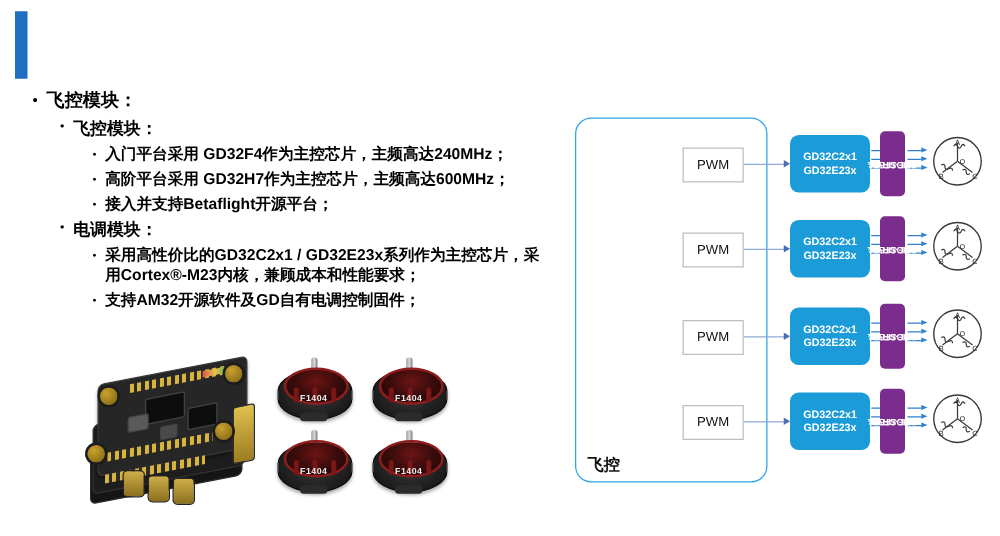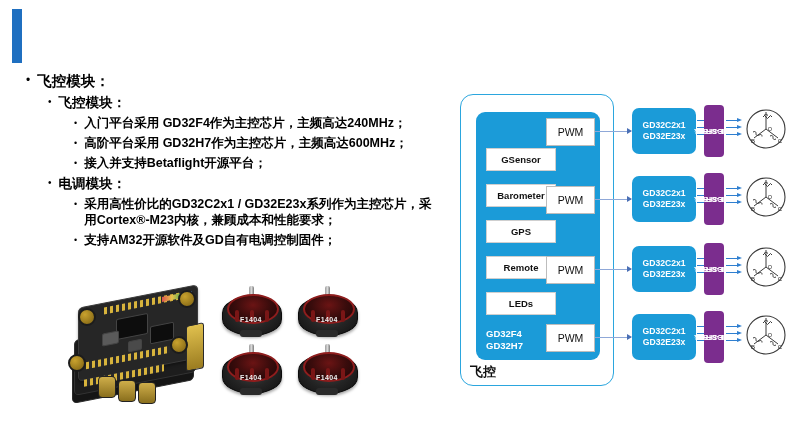--- a/index.html
+++ b/index.html
@@ -241,31 +241,20 @@
     </div>
   </div>
 
 
   <div class="diagram">
 
     <div class="grp grp-fc">
       <div class="grp-label">飞控</div>
     </div>
 
-    <div class="fc-block">
-      <div class="sensor" style="top:36px">GSensor</div>
-      <div class="sensor" style="top:72px">Barometer</div>
-      <div class="sensor" style="top:108px">GPS</div>
-      <div class="sensor" style="top:144px">Remote</div>
-      <div class="sensor" style="top:180px">LEDs</div>
-      <div class="mcu-label">
-        <div>GD32F4</div>
-        <div>GD32H7</div>
-      </div>
-    </div>
 
     <div class="pwm" style="top:30px">PWM</div>
     <div class="pwm" style="top:98px">PWM</div>
     <div class="pwm" style="top:168px">PWM</div>
     <div class="pwm" style="top:236px">PWM</div>
 
 
     <div class="conn" style="left:141px;top:43px;width:38px;"></div>
     <div class="arrowhead" style="left:175px;top:39.5px;"></div>
     <div class="conn" style="left:141px;top:111px;width:38px;"></div>

